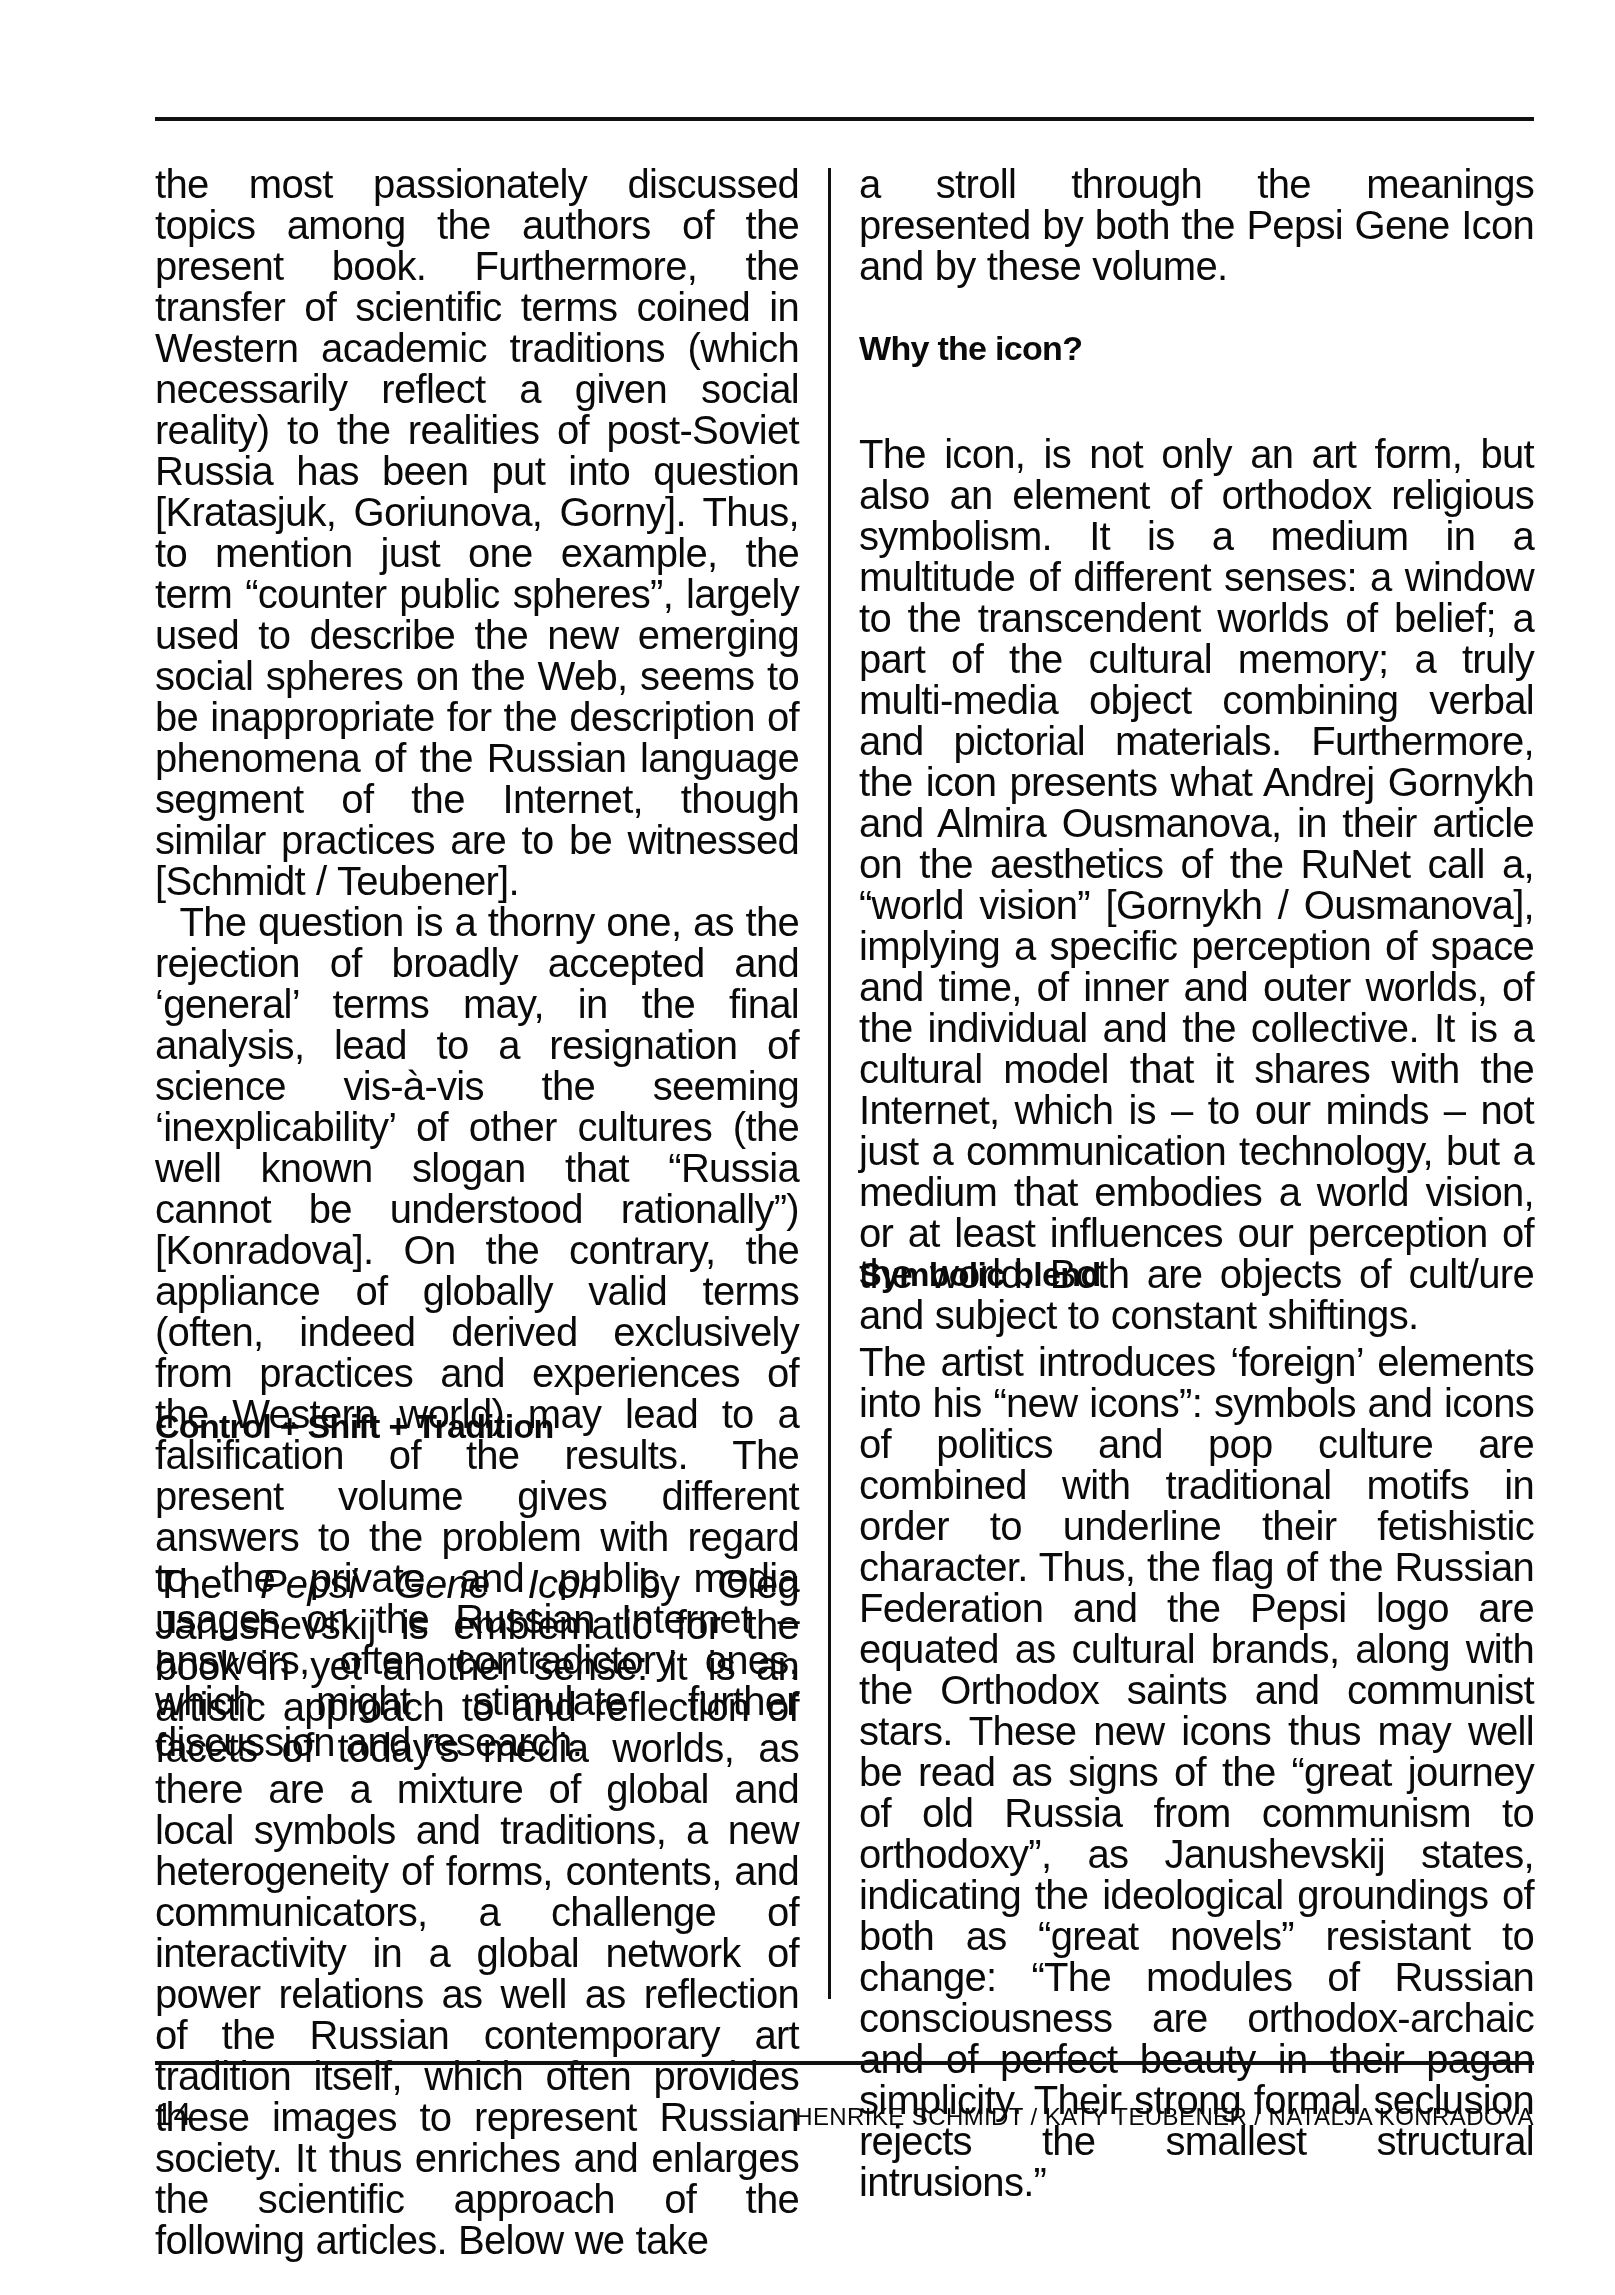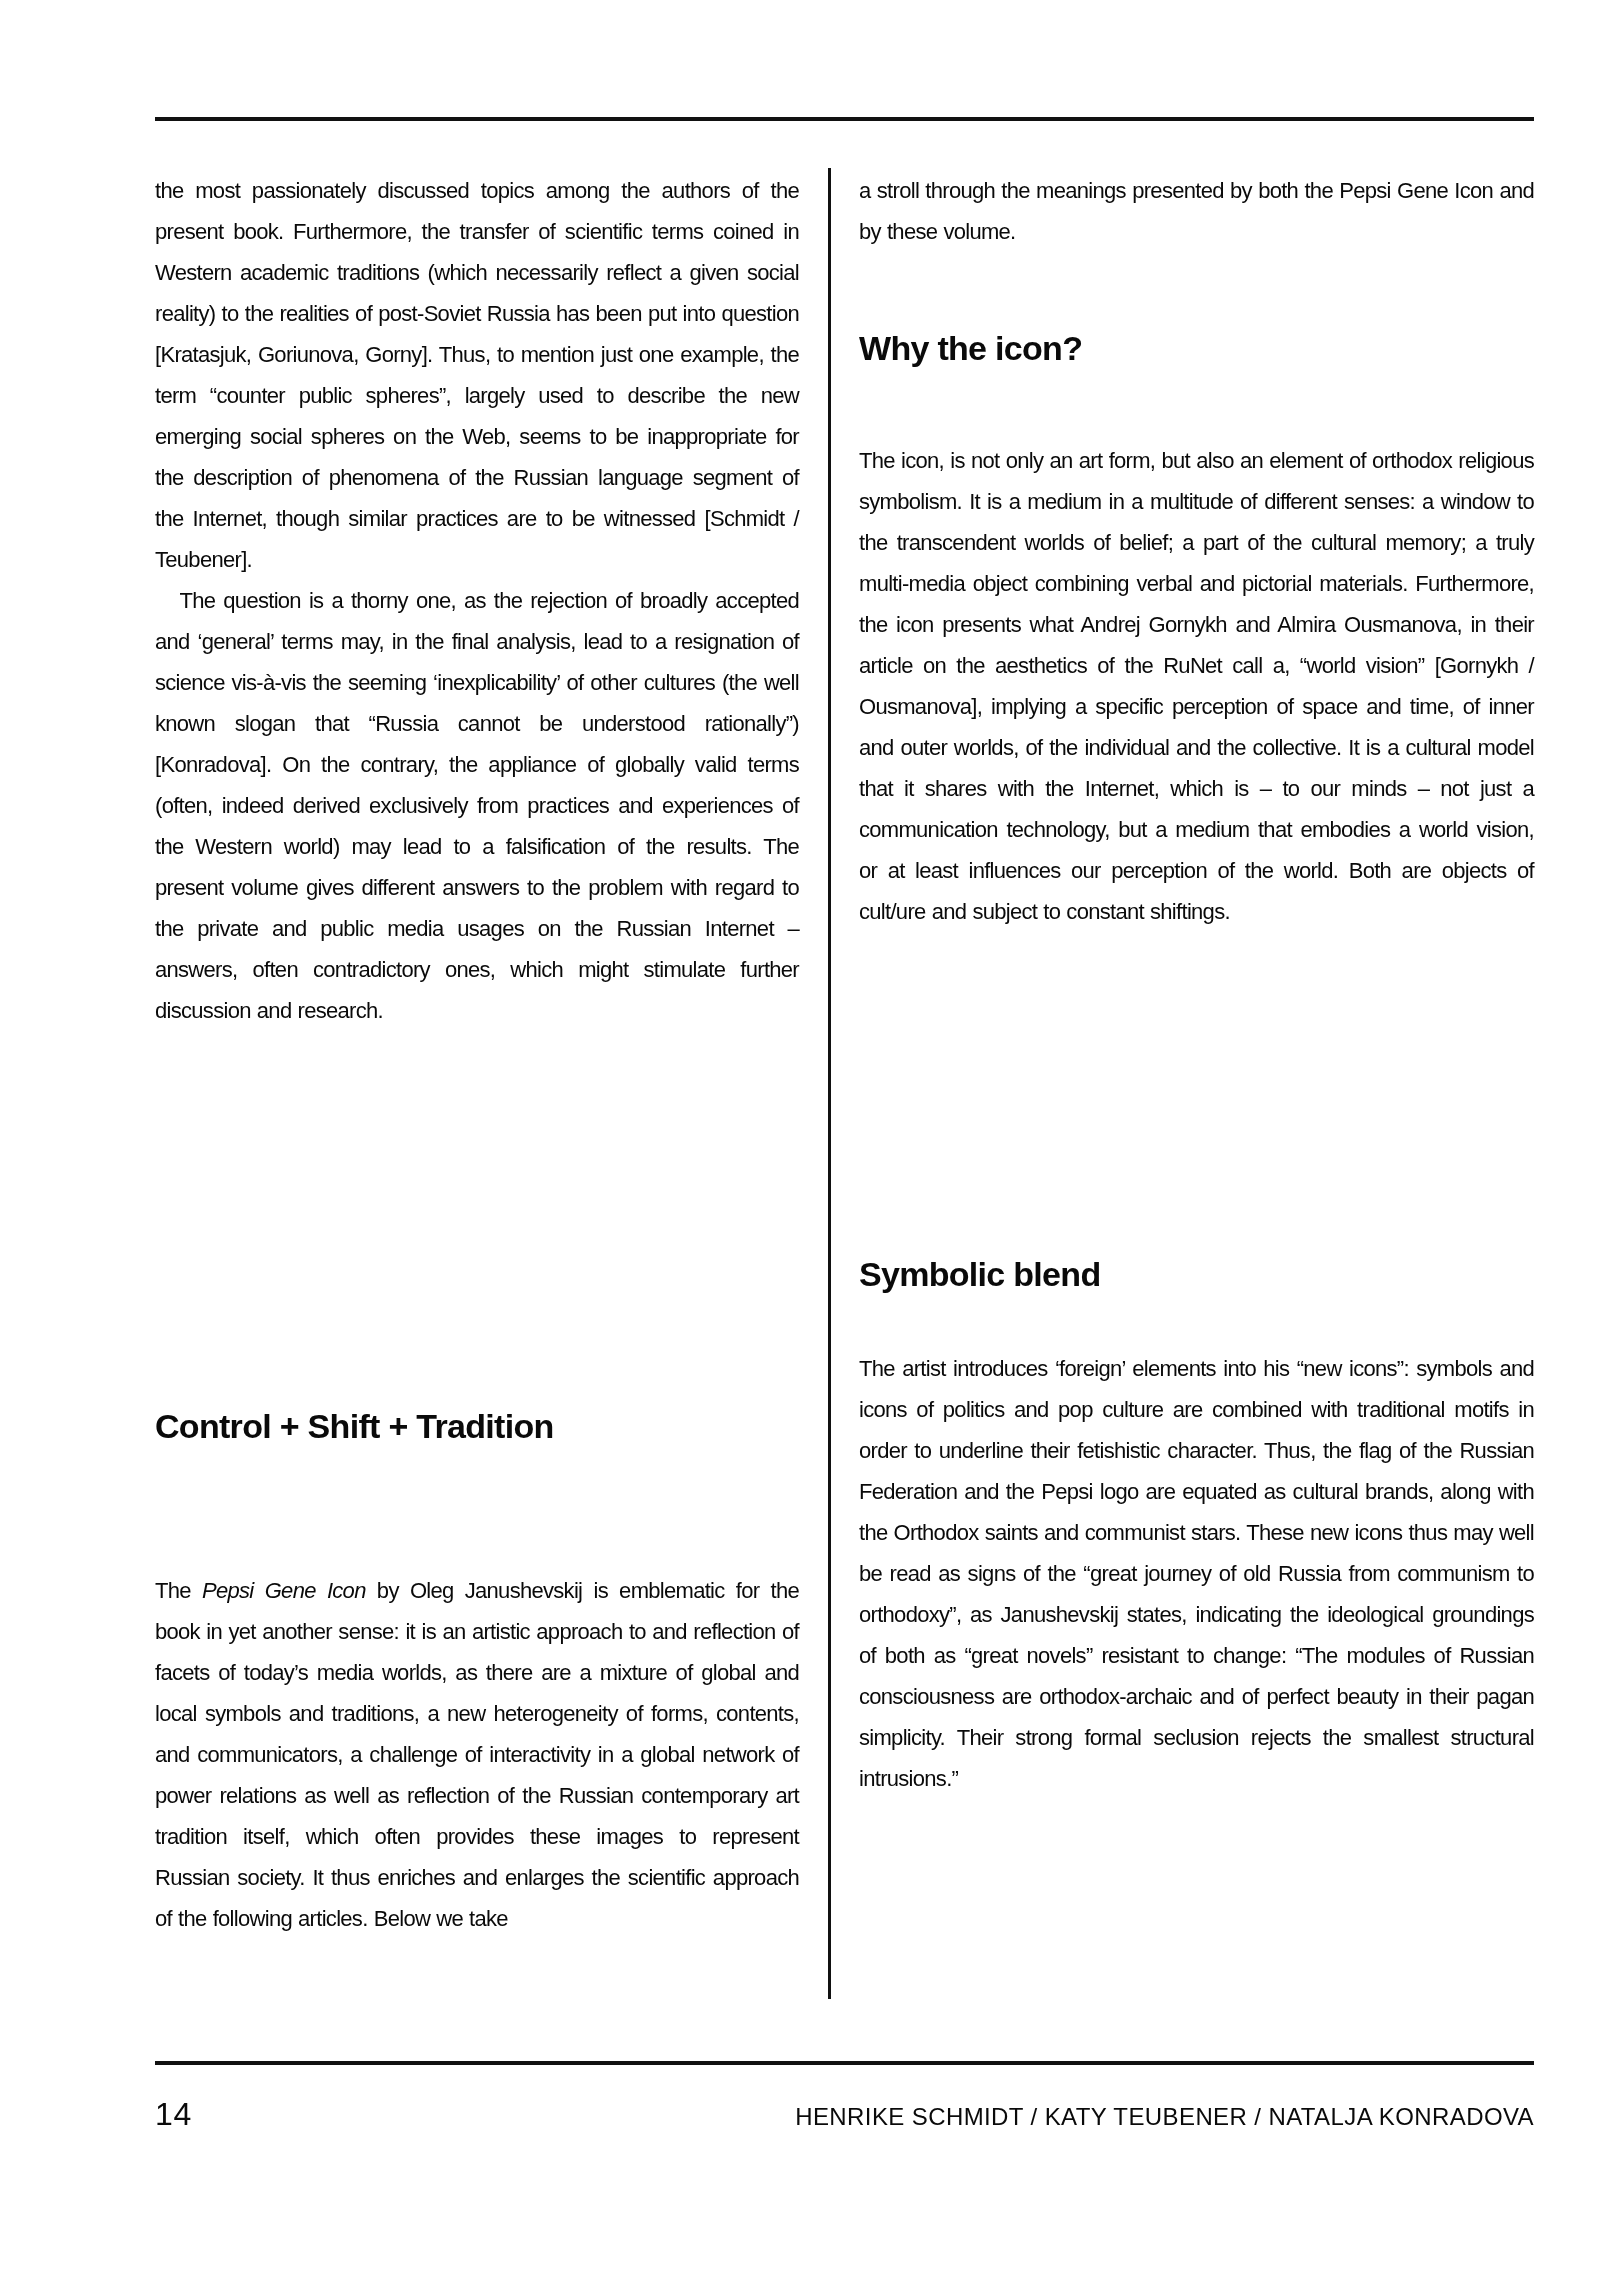--- a/index.html
+++ b/index.html
@@ -29,26 +29,25 @@
     position:absolute;
     top:0;
   }
   .col-left{left:155px;width:644px;}
   .col-right{left:859px;width:675px;}
   .block{
     position:absolute;
     left:0;right:0;
   }
   .body-text{
-    font-size:22px;
+    font-size:40px;
     line-height:41px;
     letter-spacing:-0.7px;
     text-align:justify;
     word-spacing:0.7px;
-    margin-top:6px;
   }
   .body-text p{margin:0;padding:0;}
   .body-text p.indented{text-indent:24.5px;}
   .heading{
     font-size:34px;
     font-weight:bold;
     letter-spacing:-0.7px;
     line-height:1.1;
   }
   .footer-pagenum{

